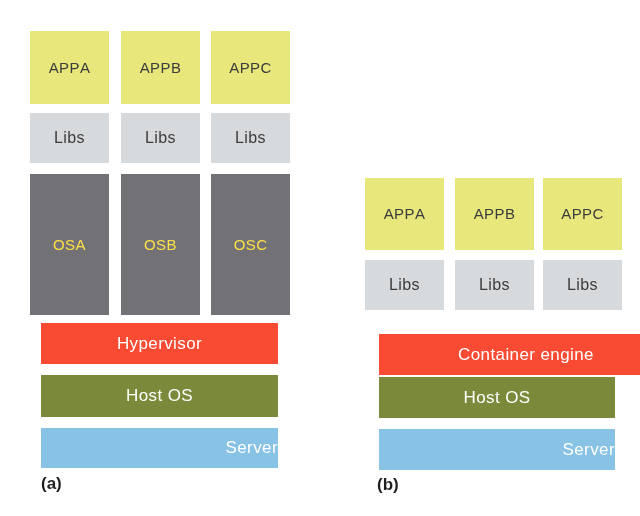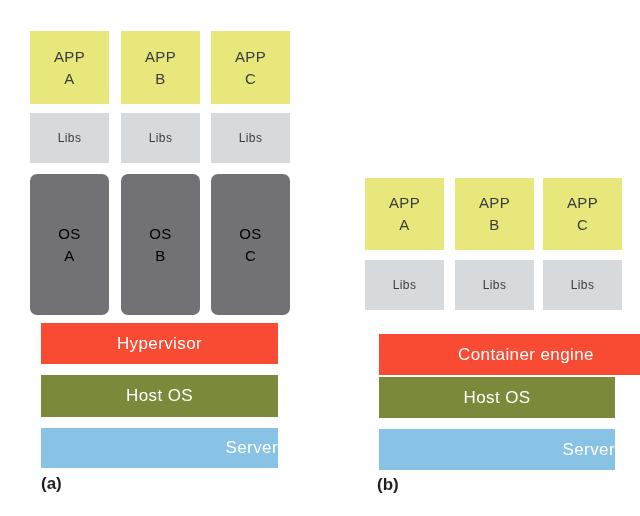--- a/index.html
+++ b/index.html
@@ -16,32 +16,32 @@
   .canvas{
     position:relative;
     width:640px;height:516px;
     background:#ffffff;
     font-family:"Liberation Sans",sans-serif;
     overflow:hidden;
   }
   .box{
     position:absolute;
     display:flex;
-    flex-direction:column;
+    flex-direction:row;
     align-items:center;
     justify-content:center;
     text-align:center;
     font-size:15px;
     line-height:22px;
     letter-spacing:0.4px;
     color:var(--dark-text);
   }
   .app{background:var(--app);}
-  .libs{background:var(--libs);font-size:12px;justify-content:center;}
-  .os{background:var(--os);color:#000000;border-radius:7px;}
+  .libs{background:var(--libs);font-size:16px;justify-content:center;}
+  .os{background:var(--os);color:#fde047;}
   .bar{
     position:absolute;
     display:flex;
     align-items:center;
     justify-content:center;
     font-size:17px;
     letter-spacing:0.4px;
     color:#ffffff;
   }
   .bar.red{background:var(--red);}

